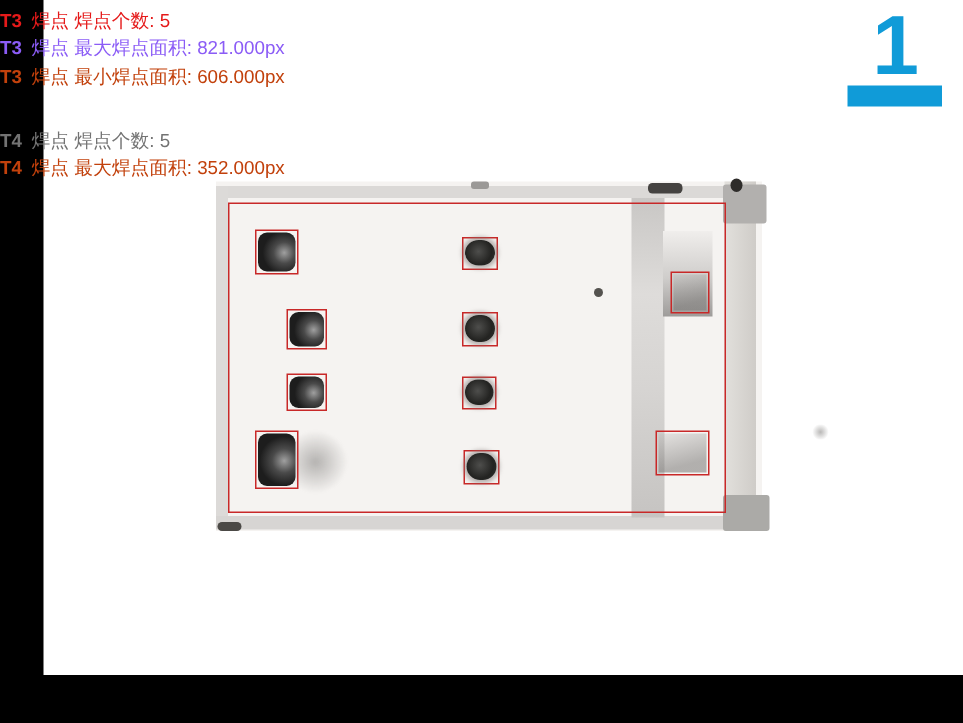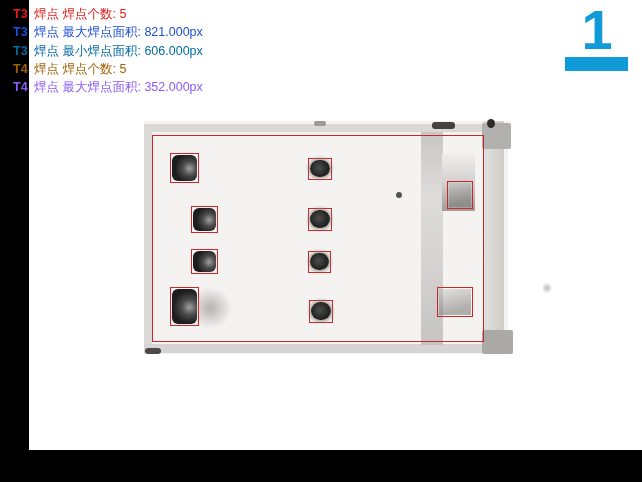--- a/index.html
+++ b/index.html
@@ -5,21 +5,21 @@
   html,body{margin:0;padding:0;}
   body{width:642px;height:482px;background:#fff;font-family:"Liberation Sans","DejaVu Sans",sans-serif;}
   #viewport{position:relative;width:642px;height:482px;background:#ffffff;overflow:hidden;}
 
   
   .left-bar{position:absolute;left:0;top:0;width:29px;height:482px;background:#000;}
   .bottom-bar{position:absolute;left:0;top:450px;width:642px;height:32px;background:#000;}
 
   
   #results{position:absolute;left:0;top:5px;z-index:5;}
-  .result-line{position:relative;height:18.3px;line-height:18.3px;white-space:nowrap;padding-left:13px;font-size:12.5px;}
+  .result-line{position:relative;height:18.3px;line-height:18.3px;white-space:nowrap;font-size:12.5px;}
   .result-line .tag{display:inline-block;width:21px;font-weight:bold;font-size:12.5px;text-shadow:0 0 1px rgba(0,0,0,0.6);}
   .result-line .txt{font-size:12.5px;}
 
   
   #photo{position:absolute;left:144px;top:121px;width:364px;height:233px;background:#f5f3f1;}
   #photo div{position:absolute;}
   .ph-top{left:0;top:3px;width:347px;height:8px;background:#dbd9d7;}
   .ph-left{left:0;top:3px;width:8px;height:226px;background:#dcdad8;}
   .ph-bottom{left:0;top:223px;width:347px;height:9px;background:#d7d5d3;}
   .ph-bracket{left:339px;top:0;width:21px;height:233px;background:linear-gradient(90deg,#e2e0dc,#cfccc8);}
@@ -105,24 +105,24 @@
       <div class="det-box faint" style="left: 447px; top: 181px; width: 26px; height: 28px; border-color: rgb(200, 40, 40);">
         <div class="blob"></div>
       </div>
       <div class="det-box faint" style="left: 437px; top: 287px; width: 36px; height: 30px; border-color: rgb(200, 40, 40);">
         <div class="blob"></div>
       </div>
     </div>
 
   <div id="results">
     <div class="result-line" style="color: rgb(229, 26, 26);"><span class="tag">T3</span><span class="txt">焊点 焊点个数: 5</span></div>
-    <div class="result-line" style="color: #1d4ed8;"><span class="tag">T3</span><span class="txt">焊点 最大焊点面积: 821.000px</span></div>
-    <div class="result-line" style="color: #0369a1;"><span class="tag">T3</span><span class="txt">焊点 最小焊点面积: 606.000px</span></div>
-    <div class="result-line" style="color: #a16207;"><span class="tag">T4</span><span class="txt">焊点 焊点个数: 5</span></div>
-    <div class="result-line" style="color: #8b5cf6;"><span class="tag">T4</span><span class="txt">焊点 最大焊点面积: 352.000px</span></div>
+    <div class="result-line" style="color: #8b5cf6;"><span class="tag">T3</span><span class="txt">焊点 最大焊点面积: 821.000px</span></div>
+    <div class="result-line" style="color: #c2410c;"><span class="tag">T3</span><span class="txt">焊点 最小焊点面积: 606.000px</span></div>
+    <div class="result-line" style="color: #737373; margin-top: 25px;"><span class="tag">T4</span><span class="txt">焊点 焊点个数: 5</span></div>
+    <div class="result-line" style="color: #c2410c;"><span class="tag">T4</span><span class="txt">焊点 最大焊点面积: 352.000px</span></div>
   </div>
 
   <div class="left-bar"></div>
   <div class="bottom-bar"></div>
 
   <div id="page-indicator">
     <div id="page-number" style="color: rgb(16, 155, 216);">1</div>
     <div id="page-underline" style="background: rgb(16, 155, 216);"></div>
   </div>
 

